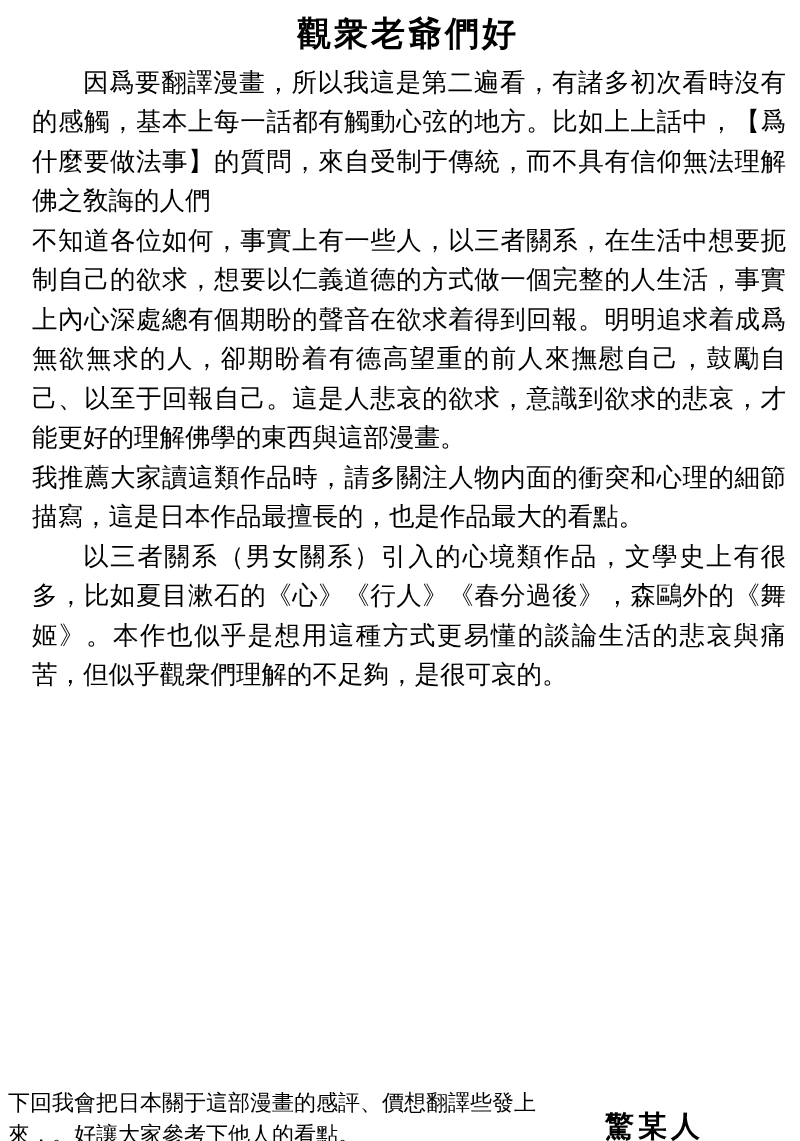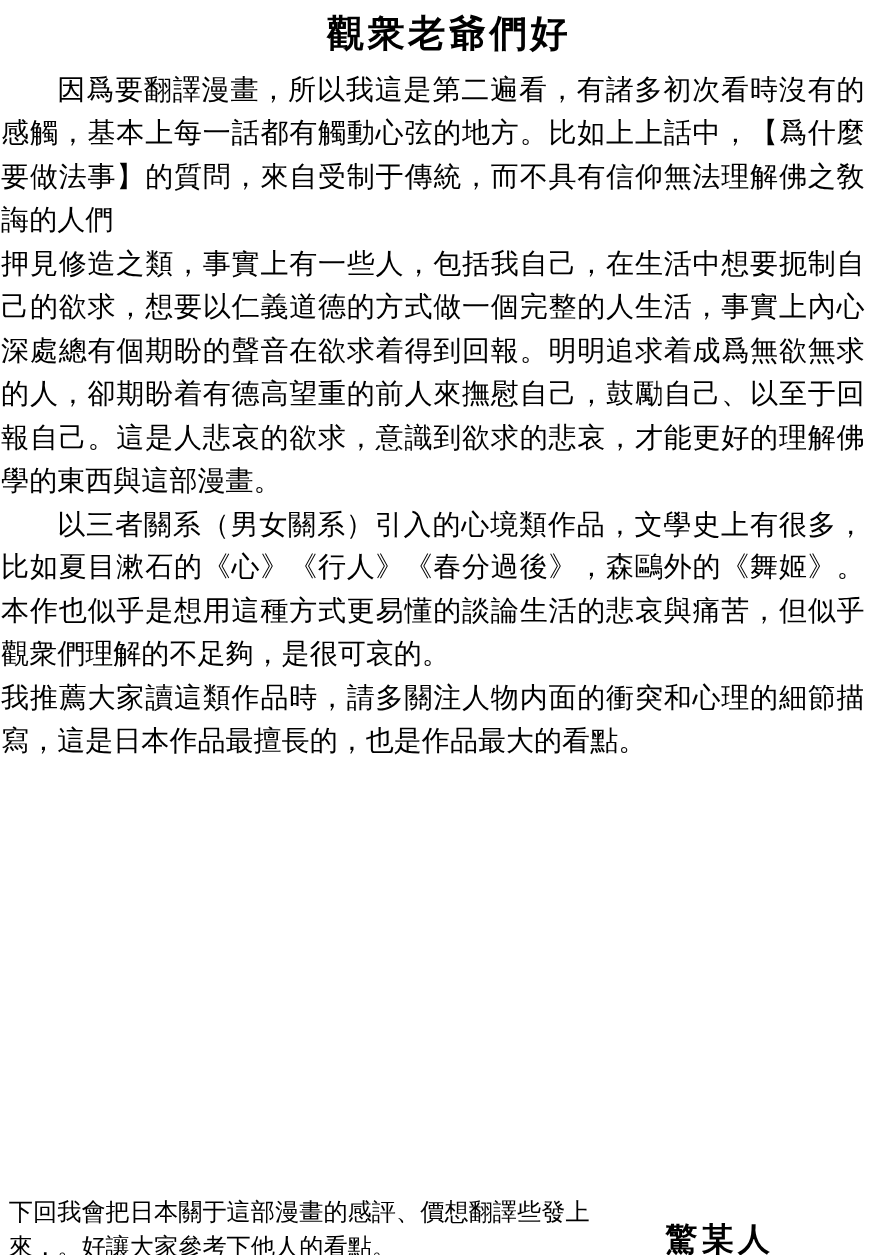--- a/index.html
+++ b/index.html
@@ -22,27 +22,27 @@
     box-sizing: border-box;
     padding: 0;
   }
   .title {
     text-align: center;
     font-size: 34px;
     font-weight: 700;
     letter-spacing: 3px;
     margin: 14px 0 8px 16px;
     line-height: 1.2;
-    font-family: Liberation Mono, monospace;
+    font-family: Liberation Serif, serif;
   }
   .body-text {
     font-size: 25.5px;
     line-height: 39.5px;
     letter-spacing: 0px;
-    padding: 0 14px 0 1px;
+    padding: 0 14px 0 32px;
     text-align: justify;
     text-justify: inter-character;
   }
   .para {
     margin: 0;
     text-indent: 2em;
   }
   .para.noindent {
     text-indent: 0;
   }
@@ -73,23 +73,23 @@
 </style>
 </head>
 <body>
 
 <div class="page">
 
   <div class="title">觀衆老爺們好</div>
 
   <div class="body-text">
     <p class="para">因爲要翻譯漫畫，所以我這是第二遍看，有諸多初次看時沒有的感觸，基本上每一話都有觸動心弦的地方。比如上上話中，【爲什麼要做法事】的質問，來自受制于傳統，而不具有信仰無法理解佛之敎誨的人們</p>
-    <p class="para noindent">押見修造之類，事實上有一些人，包括我自己，在生活中想要扼制自己的欲求，想要以仁義道德的方式做一個完整的人生活，事實上內心深處總有個期盼的聲音在欲求着得到回報。明明追求着成爲無欲無求的人，卻期盼着有德高望重的前人來撫慰自己，鼓勵自己、以至于回報自己。這是人悲哀的欲求，意識到欲求的悲哀，才能更好的理解佛學的東西與這部漫畫。</p>
+    <p class="para noindent">不知道各位如何，事實上有一些人，以三者關系，在生活中想要扼制自己的欲求，想要以仁義道德的方式做一個完整的人生活，事實上內心深處總有個期盼的聲音在欲求着得到回報。明明追求着成爲無欲無求的人，卻期盼着有德高望重的前人來撫慰自己，鼓勵自己、以至于回報自己。這是人悲哀的欲求，意識到欲求的悲哀，才能更好的理解佛學的東西與這部漫畫。</p>
+    <p class="para noindent">我推薦大家讀這類作品時，請多關注人物内面的衝突和心理的細節描寫，這是日本作品最擅長的，也是作品最大的看點。</p>
     <p class="para">以三者關系（男女關系）引入的心境類作品，文學史上有很多，比如夏目漱石的《心》《行人》《春分過後》，森鷗外的《舞姬》。本作也似乎是想用這種方式更易懂的談論生活的悲哀與痛苦，但似乎觀衆們理解的不足夠，是很可哀的。</p>
-    <p class="para noindent">我推薦大家讀這類作品時，請多關注人物内面的衝突和心理的細節描寫，這是日本作品最擅長的，也是作品最大的看點。</p>
   </div>
 
   <div class="footer">
     <div class="footer-note">下回我會把日本關于這部漫畫的感評、價想翻譯些發上來，。好讓大家參考下他人的看點。</div>
     <div class="footer-sign">驚某人</div>
   </div>
 
 </div>
 
 </body></html>

